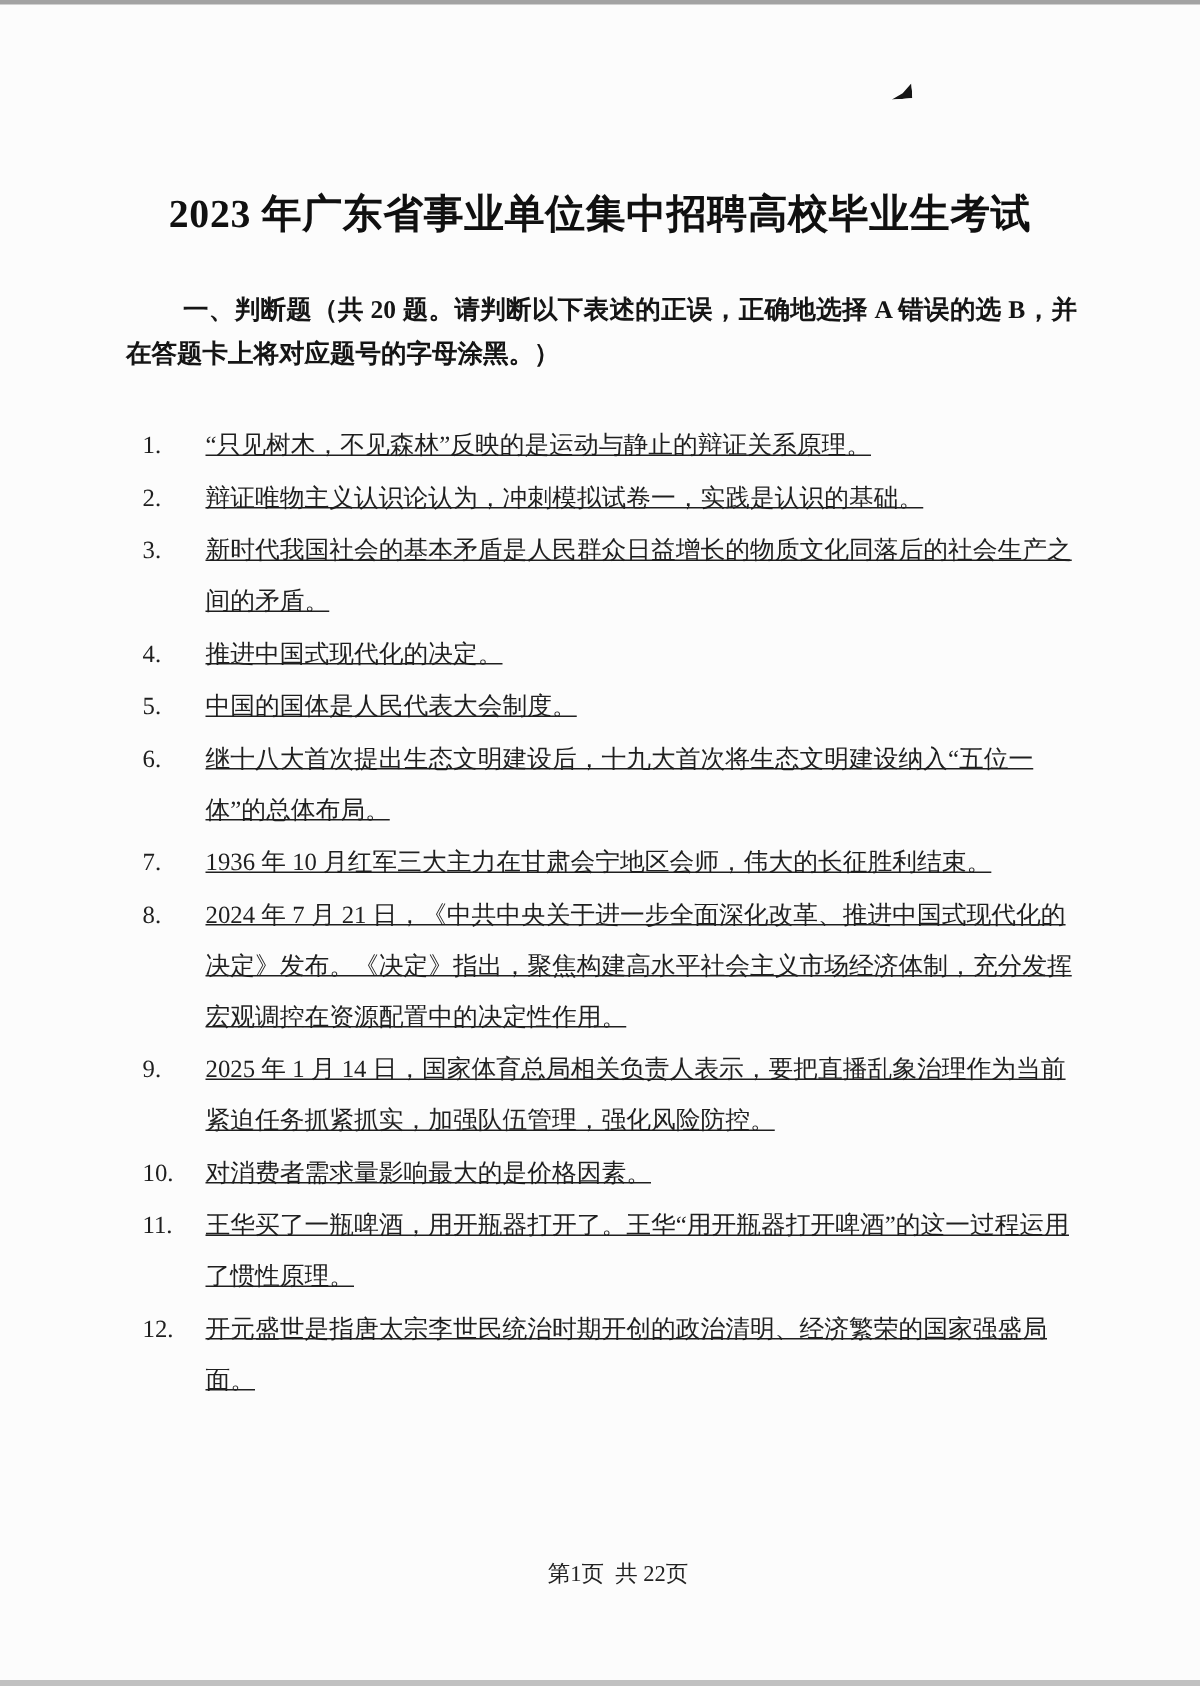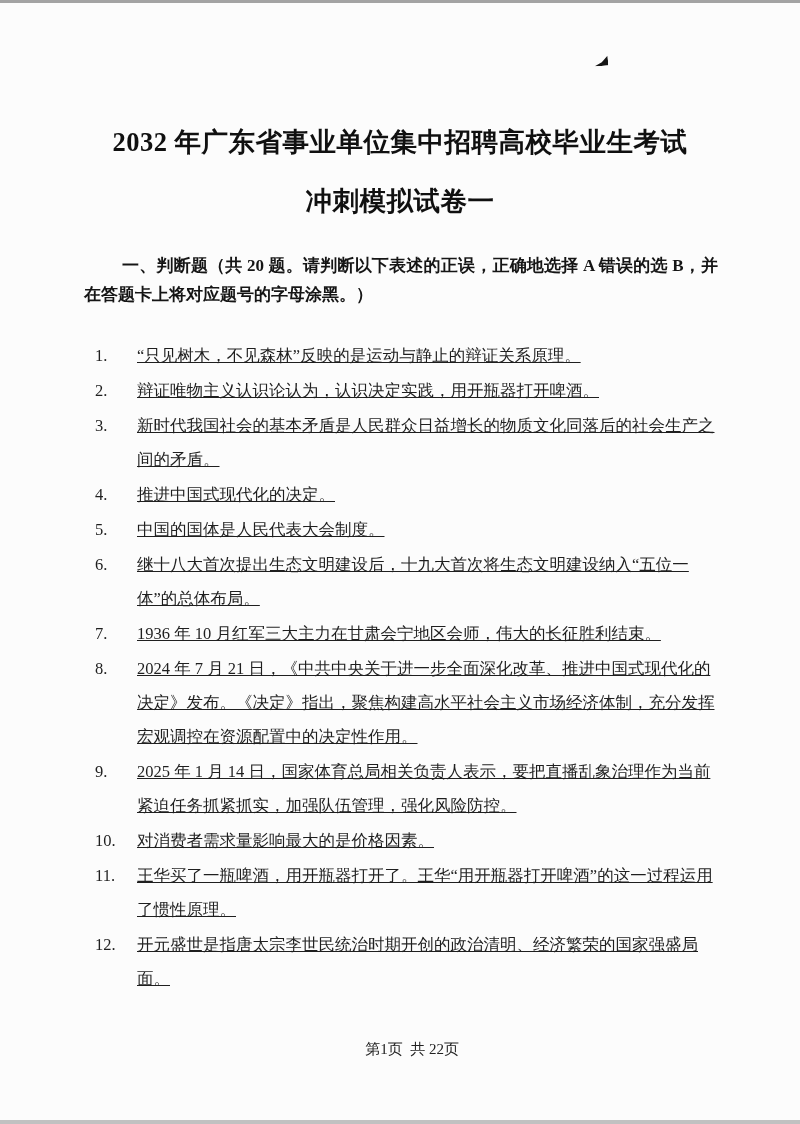--- a/index.html
+++ b/index.html
@@ -81,35 +81,34 @@
   }
 </style>
 </head>
 <body>
 
 <div class="page" style="background: rgb(252, 252, 252); color: rgb(31, 31, 31);">
   <div class="top-edge" style="background: rgb(163, 163, 163);"></div>
   <div class="corner-mark"></div>
 
   <header>
-    <h1 class="title">2032 年广东省事业单位集中招聘高校毕业生考试</h1>
-    <h1 class="title subtitle">冲刺模拟试卷一</h1>
+    <h1 class="title">2023 年广东省事业单位集中招聘高校毕业生考试</h1>
   </header>
 
   <p class="instructions">一、判断题（共 20 题。请判断以下表述的正误，正确地选择 A 错误的选 B，并在答题卡上将对应题号的字母涂黑。）</p>
 
   <ol class="questions">
     <li class="question">
       <span class="q-num">1.</span>
       <span class="q-text">“只见树木，不见森林”反映的是运动与静止的辩证关系原理。</span>
     </li>
 
     <li class="question">
       <span class="q-num">2.</span>
-      <span class="q-text">辩证唯物主义认识论认为，认识决定实践，用开瓶器打开啤酒。</span>
+      <span class="q-text">辩证唯物主义认识论认为，冲刺模拟试卷一，实践是认识的基础。</span>
     </li>
 
     <li class="question">
       <span class="q-num">3.</span>
       <span class="q-text">新时代我国社会的基本矛盾是人民群众日益增长的物质文化同落后的社会生产之间的矛盾。</span>
     </li>
 
     <li class="question">
       <span class="q-num">4.</span>
       <span class="q-text">推进中国式现代化的决定。</span>

